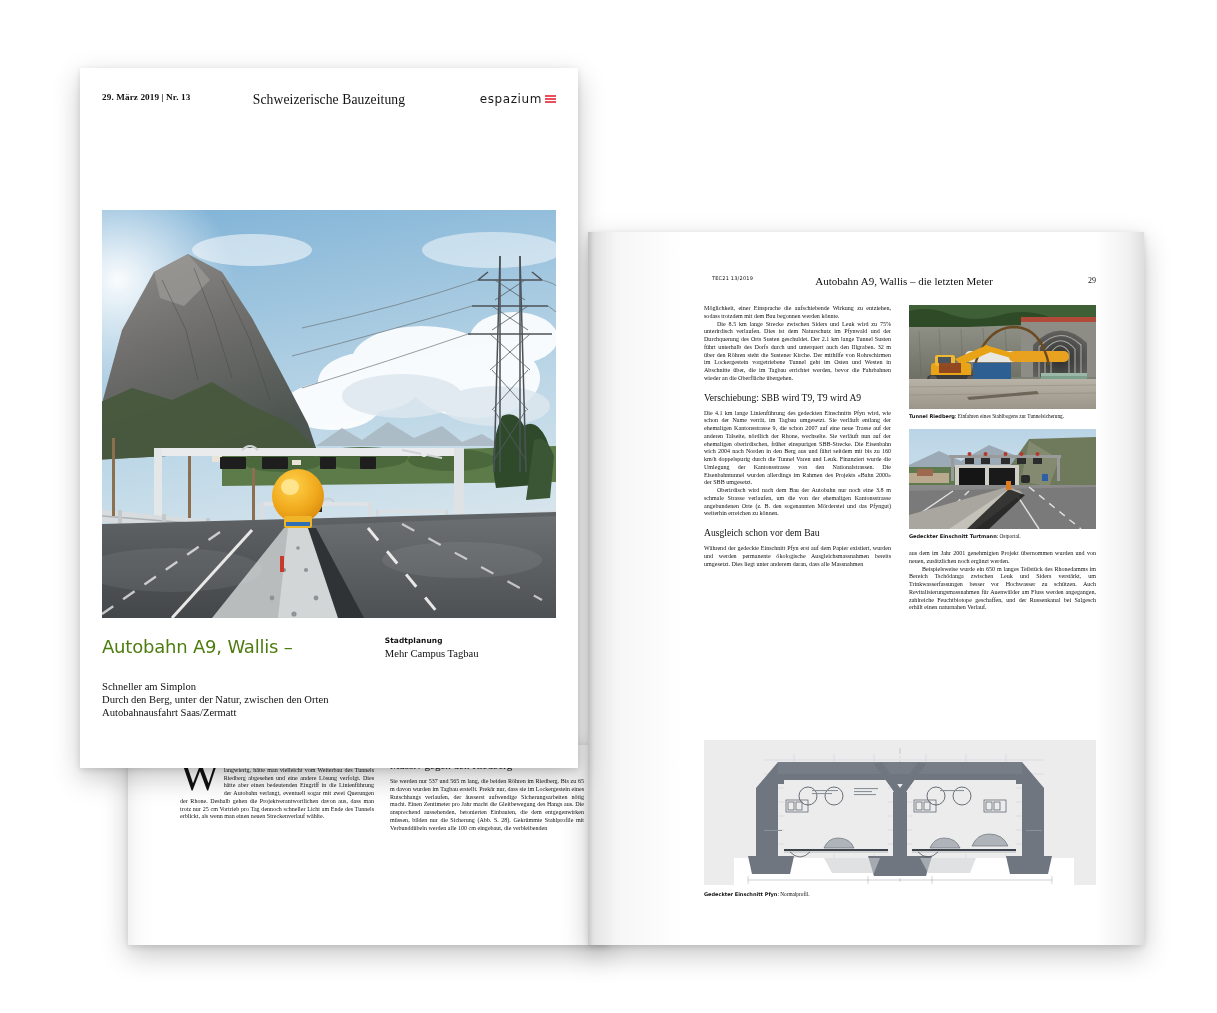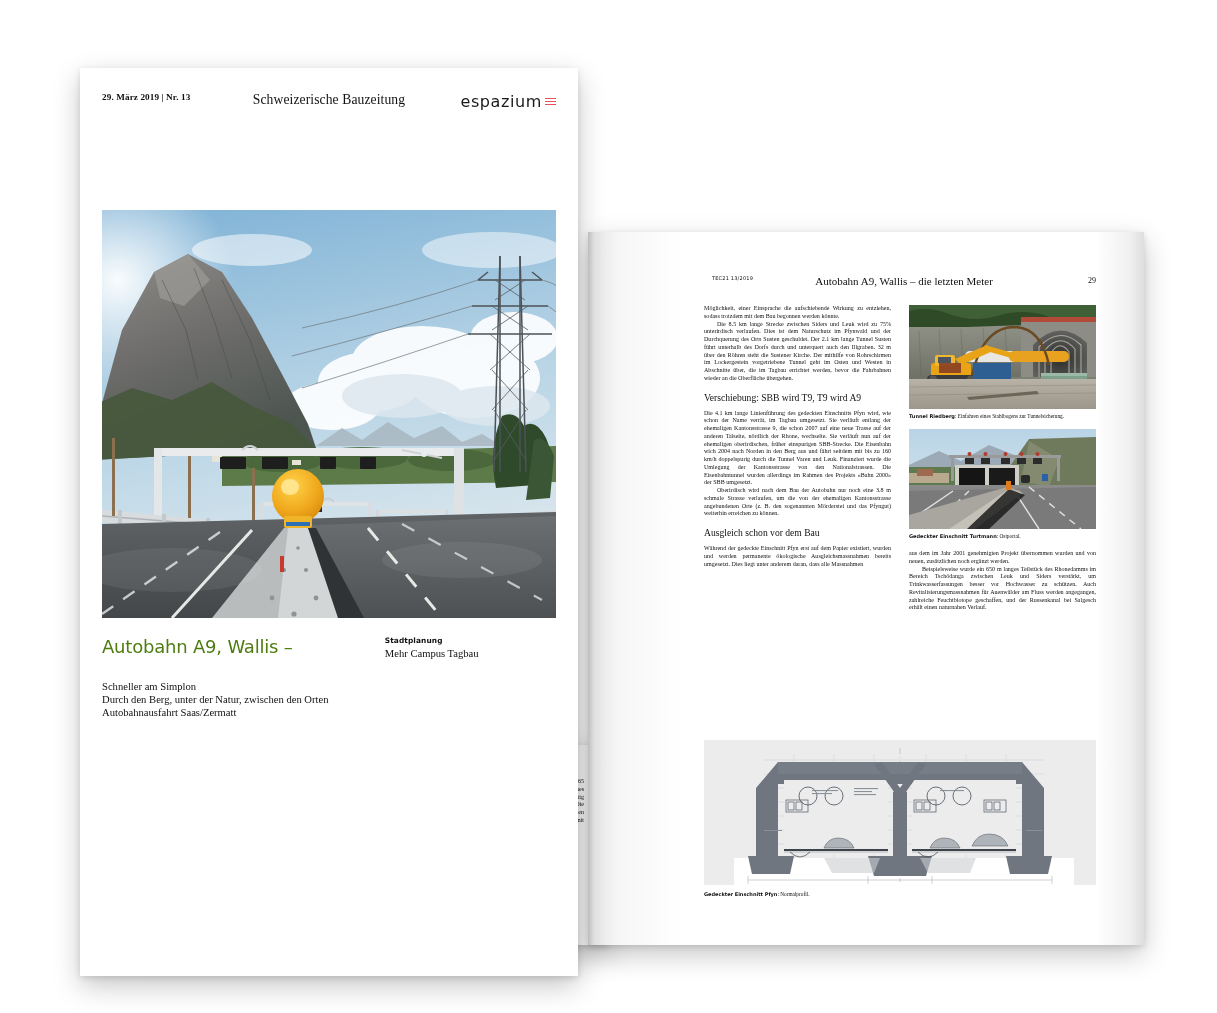--- a/index.html
+++ b/index.html
@@ -15,28 +15,28 @@
     background:linear-gradient(90deg,#f2f2f2 0px,#fbfbfb 10px,#ffffff 26px);}
   
   #page-spread{left:588px;top:232px;width:556px;height:713px;background:#fff;}
   #spread-gutter{position:absolute;left:588px;top:232px;width:116px;height:713px;
     background:linear-gradient(90deg, rgba(0,0,0,.22) 0px, rgba(0,0,0,.10) 6px, rgba(0,0,0,.035) 30px, rgba(0,0,0,0) 96px);
     pointer-events:none;}
   #spread-rightedge{position:absolute;left:1096px;top:232px;width:48px;height:713px;
     background:linear-gradient(90deg, rgba(0,0,0,0) 0%, rgba(0,0,0,.06) 70%, rgba(0,0,0,.13) 100%);pointer-events:none;}
 
   
-  #cover{left:80px;top:68px;width:498px;height:908px;background:#fff;}
+  #cover{left:80px;top:68px;width:498px;height:700px;background:#fff;}
   .cover-inner{position:absolute;inset:0;padding:0;}
 
   .cover-topline{position:absolute;left:22px;right:22px;top:24px;height:16px;display:flex;align-items:baseline;}
   .cover-date{font-size:9.2px;font-weight:bold;letter-spacing:.1px;color:#111;white-space:nowrap;}
   .cover-sbz{position:absolute;left:0;right:0;text-align:center;font-size:13.6px;color:#111;letter-spacing:.1px;}
   .esp{position:absolute;right:0;display:flex;align-items:center;gap:3px;}
-  .esp-word{font-family:"DejaVu Sans",sans-serif;font-size:16px;letter-spacing:.6px;color:#1a1a1a;}
+  .esp-word{font-family:"DejaVu Sans",sans-serif;font-size:12px;letter-spacing:.6px;color:#1a1a1a;}
   .esp-mark{display:inline-block;width:11px;height:8px;position:relative;}
   .esp-mark i{position:absolute;left:0;width:11px;height:1.7px;background:#e8505b;display:block;}
   .esp-mark i:nth-child(1){top:0;}
   .esp-mark i:nth-child(2){top:3.1px;}
   .esp-mark i:nth-child(3){top:6.2px;}
 
   .tec21{position:absolute;left:18px;right:18px;top:44px;height:104px;
     font-family:"DejaVu Sans",sans-serif;font-weight:bold;font-size:112px;line-height:104px;
     letter-spacing:-3px;color:#0d0d0d;text-align:center;}
 

